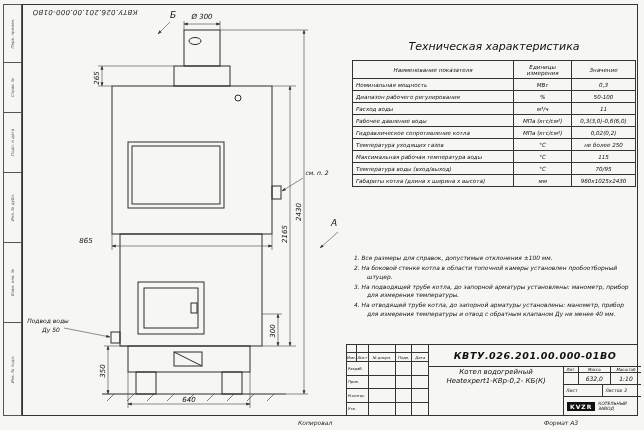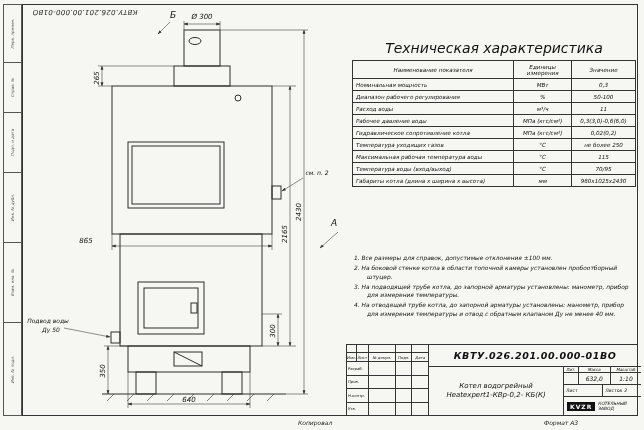--- a/index.html
+++ b/index.html
@@ -15,21 +15,21 @@
   .strip-box span{transform:rotate(-90deg);font-size:4px;color:#555;white-space:nowrap;font-style:italic}
   .h1{height:58px}.h2{height:50px}.h3{height:60px}.h4{height:70px}.h5{height:80px}.h6{flex:1}
 
   .corner-stamp{position:absolute;left:30px;top:5px;width:110px;height:11px;transform:rotate(180deg);font-size:7px;font-style:italic;color:#222;text-align:center;white-space:nowrap;letter-spacing:.3px}
 
   
   .drawing{position:absolute;left:24px;top:4px;width:336px;height:412px}
   svg text{font-family:"DejaVu Sans",sans-serif;font-style:italic;fill:#111}
 
   
-  .tech-title{position:absolute;left:356px;top:40px;width:276px;text-align:center;font-size:14px;font-style:italic;color:#111}
+  .tech-title{position:absolute;left:356px;top:40px;width:276px;text-align:center;font-size:11px;font-style:italic;color:#111}
   .tech-table{position:absolute;left:352px;top:60px;width:284px;border-collapse:collapse;font-size:5.6px;color:#111;font-style:italic}
   .tech-table th,.tech-table td{border:1px solid #333;padding:2.5px 3px;font-weight:normal;vertical-align:middle}
   .tech-table th{text-align:center}
   .tech-table td.c{text-align:center}
   .col-name{width:162px}.col-units{width:58px}.col-val{width:64px}
 
   
   .notes{position:absolute;left:354px;top:254px;width:280px;font-size:5.9px;font-style:italic;color:#111;line-height:1.4}
   .note{padding-left:13px;text-indent:-13px;margin-bottom:2px}
 
@@ -39,21 +39,21 @@
   .tb-r{display:flex;flex:1;border-bottom:1px solid #333;min-height:0}
   .tb-r:last-child{border-bottom:none}
   .tb-r1{max-height:8px}
   .tb-hdr{max-height:9px}
   .tc{border-right:1px solid #333;font-size:3.8px;display:flex;align-items:center;justify-content:center;overflow:hidden;white-space:nowrap}
   .tc:last-child{border-right:none}
   .w10{width:10px}.w12{width:12px}.w28{width:28px}.w16{width:16px}.w22{width:22px;justify-content:flex-start;padding-left:1px}
   .tb-right{flex:1;display:flex;flex-direction:column}
   .tb-docnum{height:22px;border-bottom:1.2px solid #333;display:flex;align-items:center;justify-content:center;font-size:9.5px;font-weight:bold;letter-spacing:.6px}
   .tb-lower{flex:1;display:flex}
-  .tb-product{width:135px;border-right:1.2px solid #333;display:flex;flex-direction:column;align-items:center;justify-content:center;font-size:7px;text-align:center;line-height:1.35;padding:1px}
+  .tb-product{width:135px;border-right:1.2px solid #333;display:flex;flex-direction:column;align-items:center;justify-content:flex-start;font-size:7px;text-align:center;line-height:1.35;padding:1px}
   .tb-mini{flex:1;display:flex;flex-direction:column}
   .mini-row1{display:flex;height:18px;border-bottom:1px solid #333}
   .mc{flex:1;border-right:1px solid #333;display:flex;flex-direction:column;align-items:center;overflow:hidden}
   .mc:last-child{border-right:none}
   .mc i{font-size:4px;border-bottom:1px solid #333;width:100%;text-align:center;font-style:italic}
   .mc b{font-size:6px;flex:1;display:flex;align-items:center;font-weight:normal}
   .mc.lit{max-width:15px}
   .mini-row2{display:flex;height:12px;border-bottom:1px solid #333;font-size:4.6px}
   .mc2{flex:1;border-right:1px solid #333;display:flex;align-items:center;padding-left:2px;gap:2px}
   .mc2:last-child{border-right:none}

